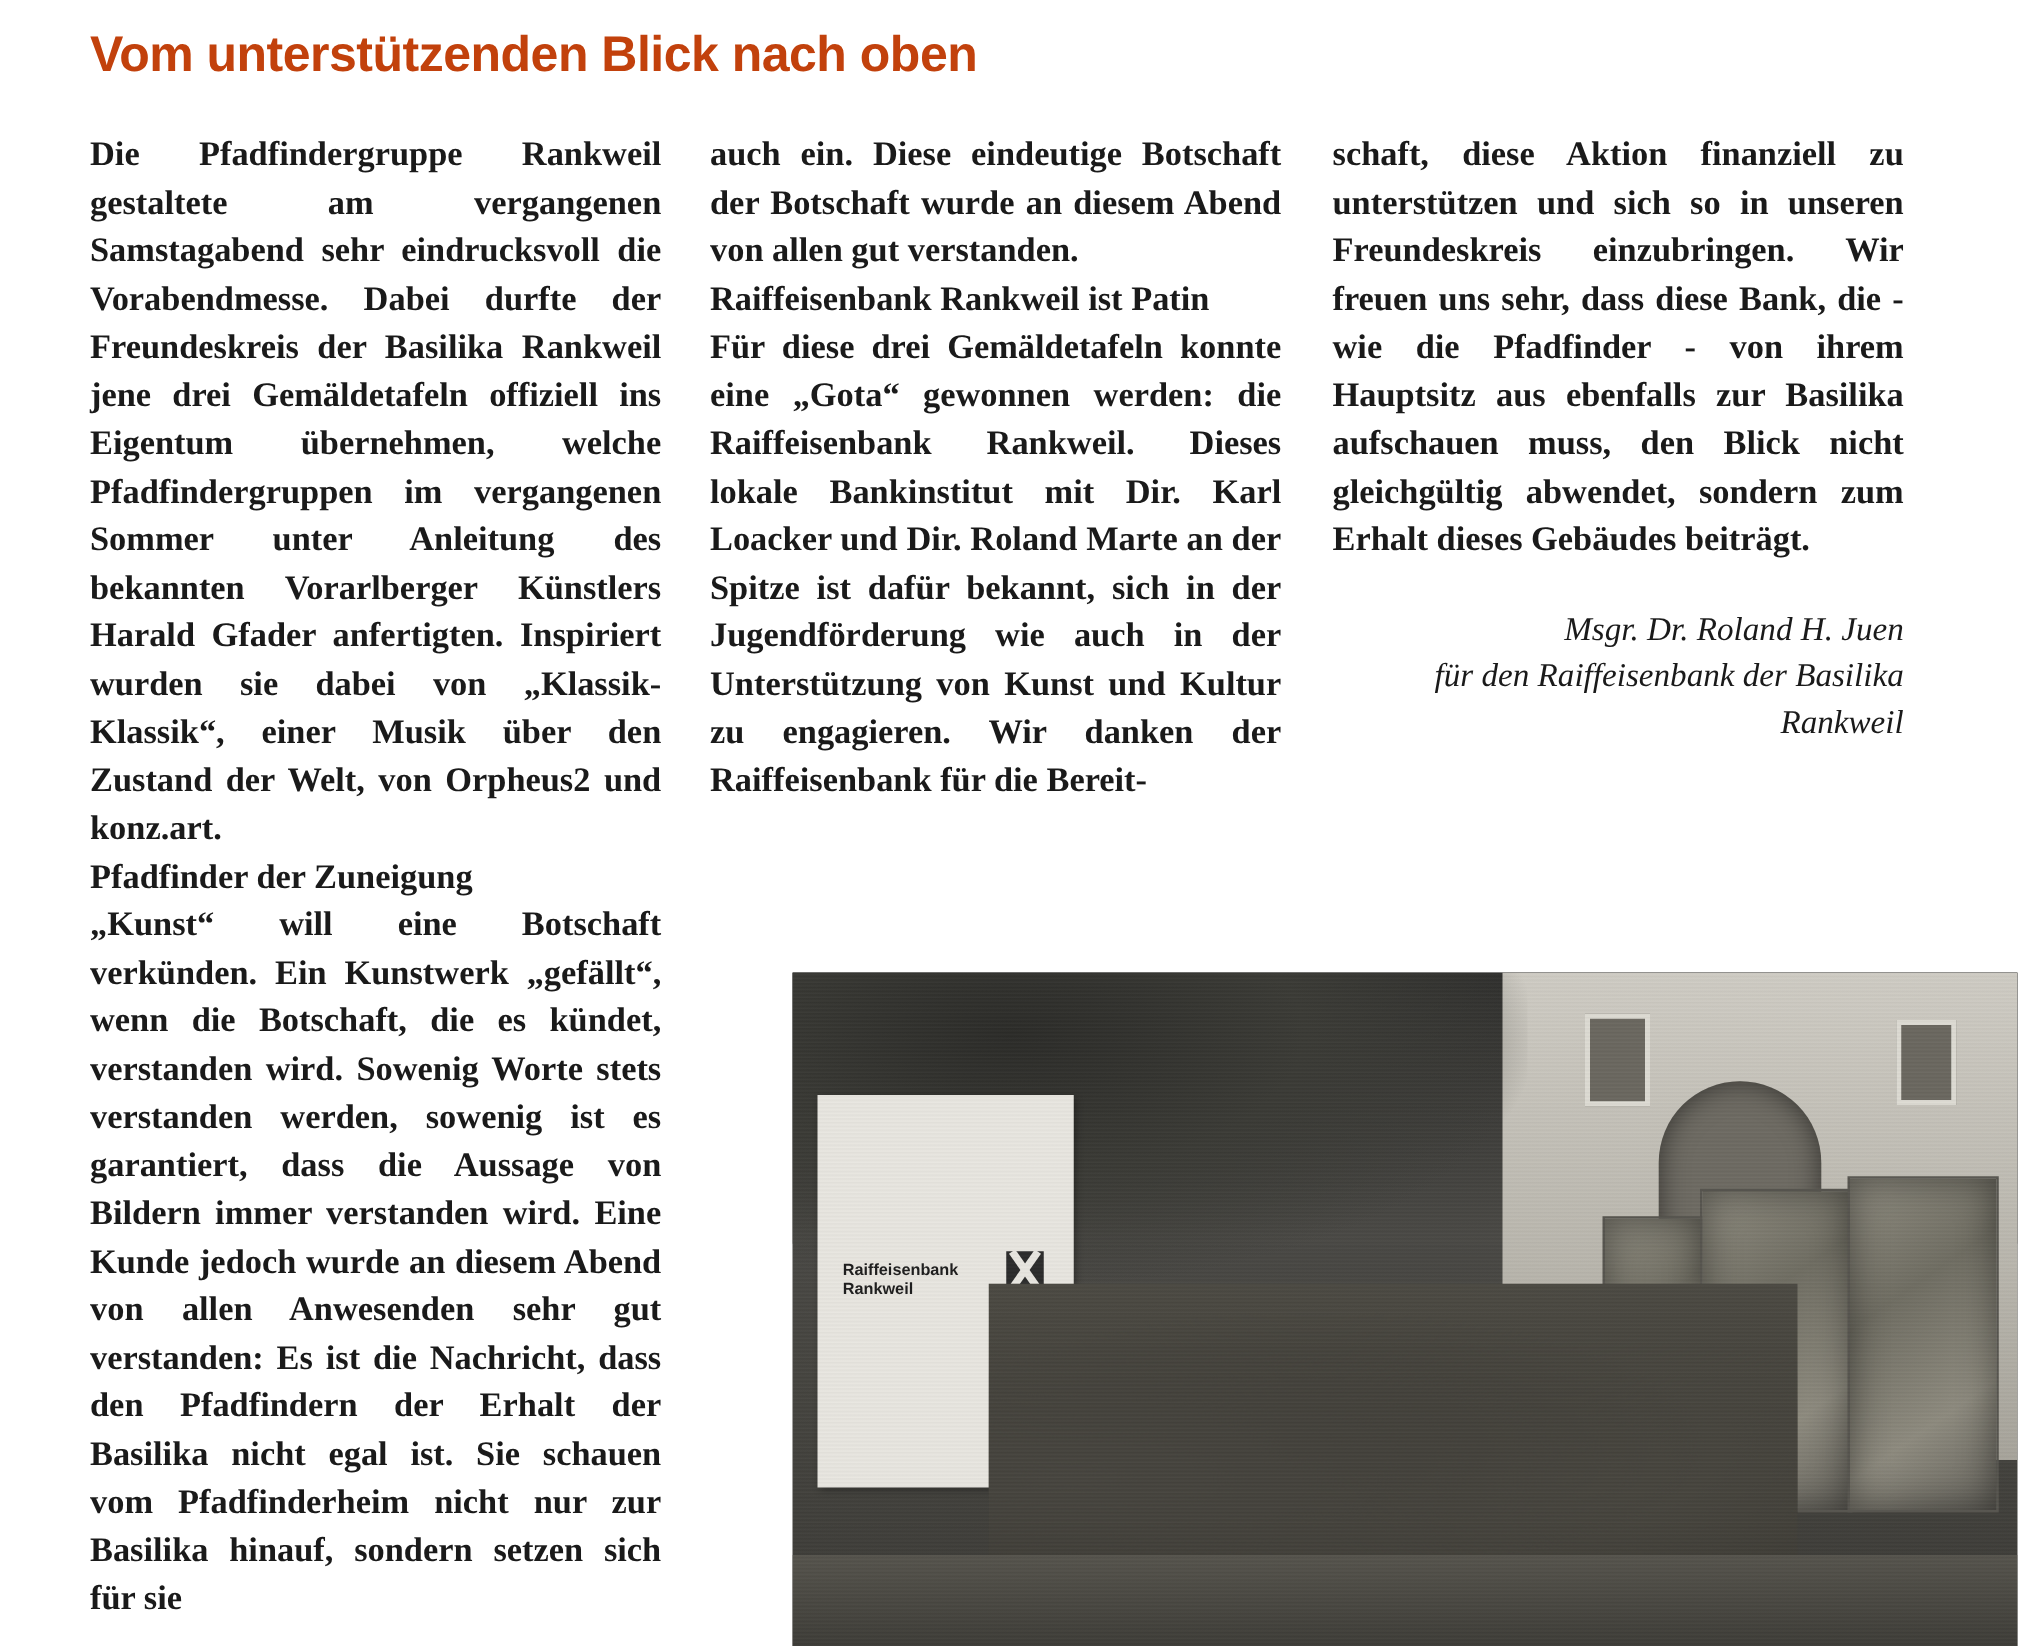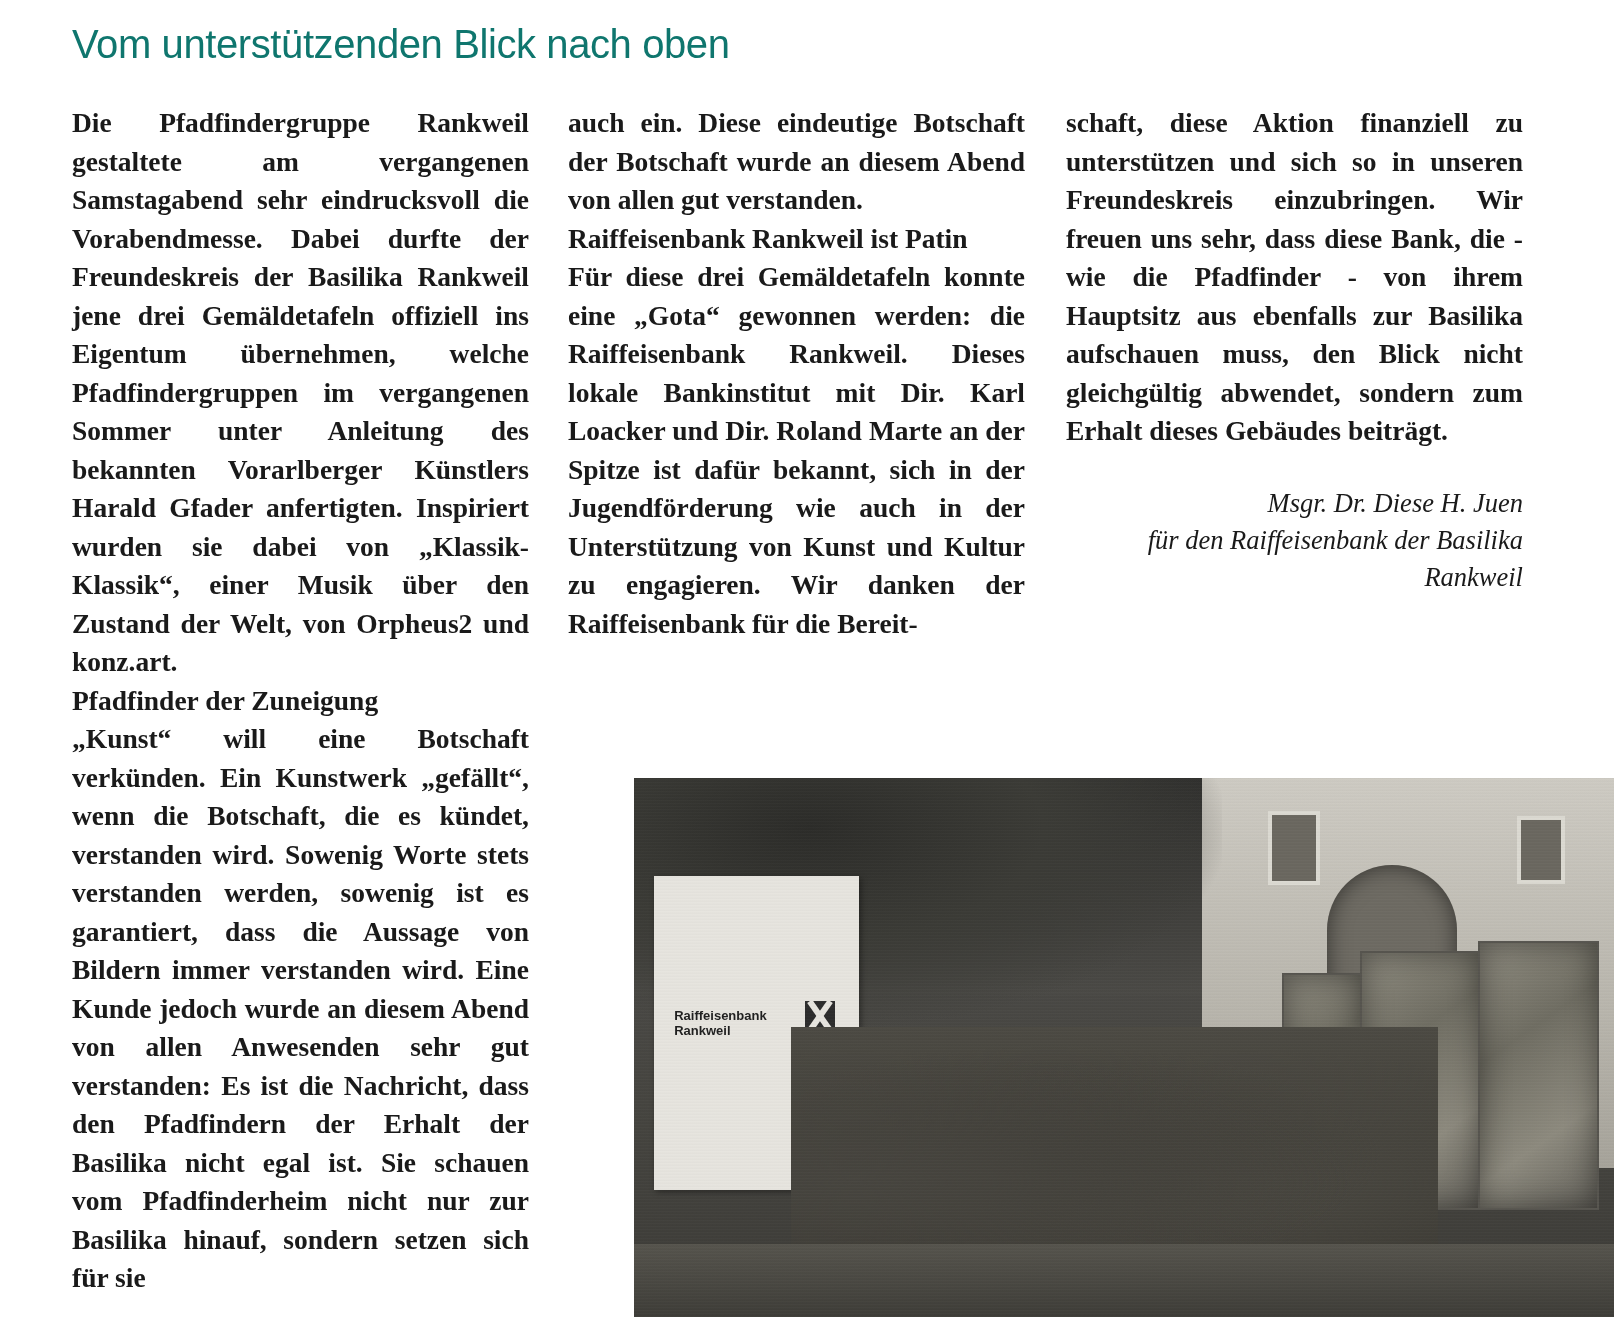--- a/index.html
+++ b/index.html
@@ -20,24 +20,24 @@
     left: 0; top: 0;
     width: 1623px;
     height: 1317px;
   }
   .headline {
     position: absolute;
     left: 72px;
     top: 22px;
     width: 1470px;
     font-family: "Liberation Sans", sans-serif;
-    font-weight: normal;
+    font-weight: bold;
     font-size: 40px;
     letter-spacing: -0.4px;
-    color: #0f766e;
+    color: #c2410c;
   }
   .columns {
     position: absolute;
     left: 72px;
     top: 104px;
     width: 1470px;
     height: 1180px;
   }
   .col {
     position: absolute;
@@ -210,21 +210,21 @@
 
     <div class="col col2">
       <p>auch ein. Diese eindeutige Botschaft der Botschaft wurde an diesem Abend von allen gut verstanden.</p>
       <p class="subhead">Raiffeisenbank Rankweil ist Patin</p>
       <p class="para-tight">Für diese drei Gemäldetafeln konnte eine „Gota“ gewonnen werden: die Raiffeisenbank Rankweil. Dieses lokale Bankinstitut mit Dir. Karl Loacker und Dir. Roland Marte an der Spitze ist dafür bekannt, sich in der Jugendförderung wie auch in der Unterstützung von Kunst und Kultur zu engagieren. Wir danken der Raiffeisenbank für die Bereit-</p>
     </div>
 
     <div class="col col3">
       <p>schaft, diese Aktion finanziell zu unterstützen und sich so in unseren Freundeskreis einzubringen. Wir freuen uns sehr, dass diese Bank, die - wie die Pfadfinder - von ihrem Hauptsitz aus ebenfalls zur Basilika aufschauen muss, den Blick nicht gleichgültig abwendet, sondern zum Erhalt dieses Gebäudes beiträgt.</p>
       <div class="signature">
-        <div>Msgr. Dr. Diese H. Juen</div>
+        <div>Msgr. Dr. Roland H. Juen</div>
         <div>für den Raiffeisenbank der Basilika</div>
         <div>Rankweil</div>
       </div>
     </div>
 
     <div class="photo">
       <div class="ph-sky"></div>
       <div class="ph-building"></div>
       <div class="ph-arch"></div>
       <div class="ph-window ph-w1"></div>

